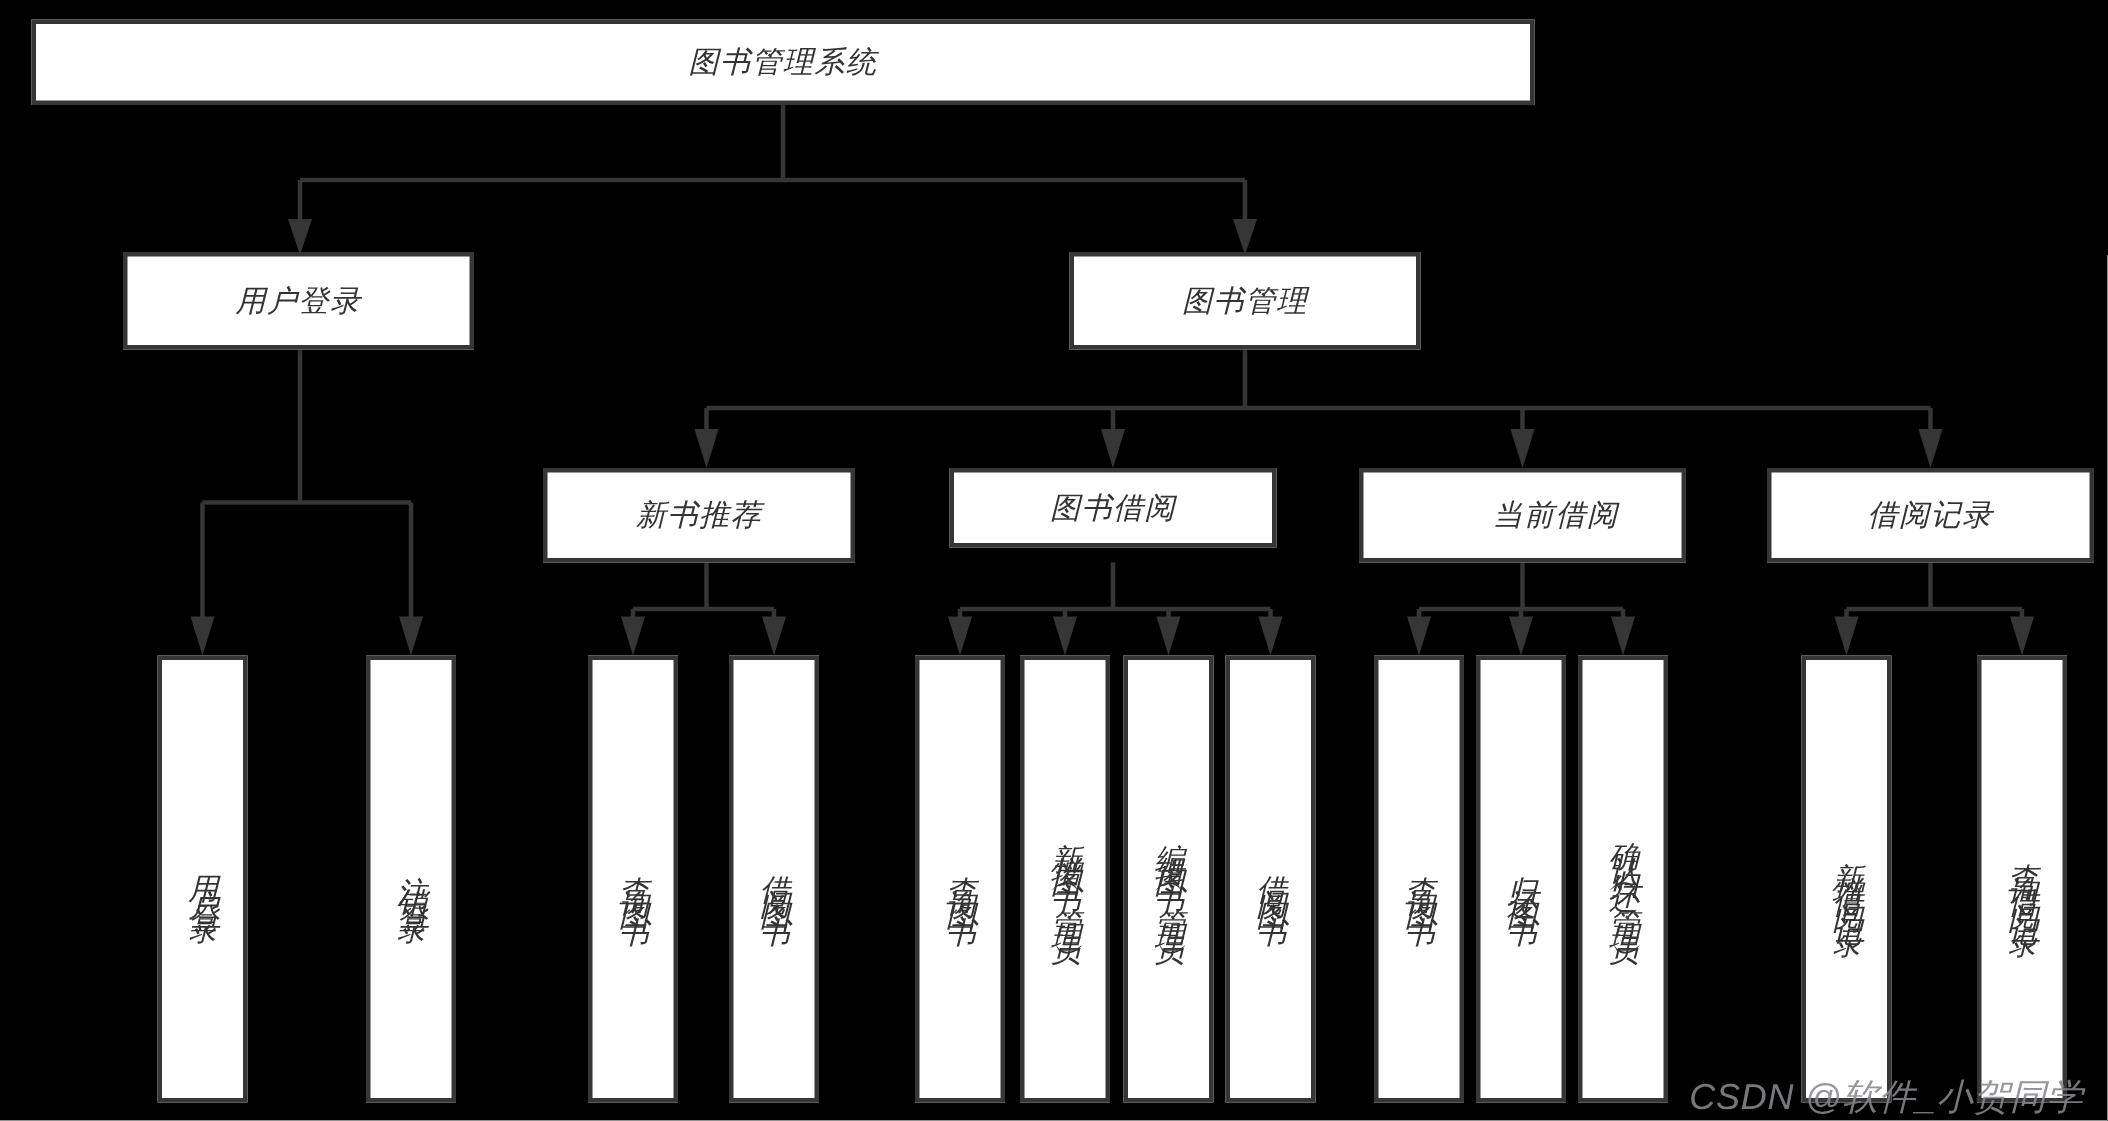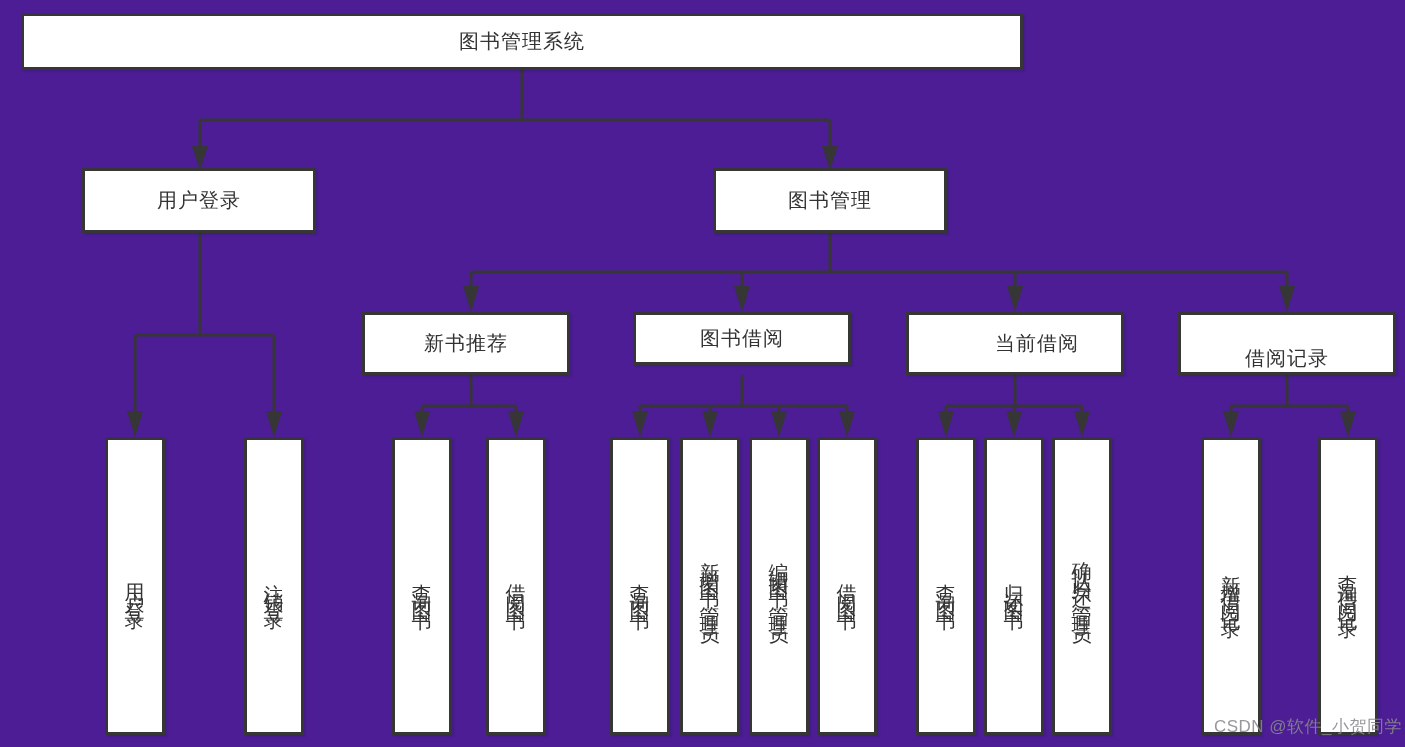--- a/index.html
+++ b/index.html
@@ -1,21 +1,22 @@
 <!DOCTYPE html>
 <html><head>
 <meta charset="utf-8">
 <style>
   html,body{margin:0;padding:0;background:#ffffff;}
   .stage{
     position:relative;
     width:1405px;height:747px;
-    background:#4c1d95;
+    background:#000000;
     font-family:"Liberation Sans", sans-serif;
     overflow:hidden;
+    font-style:italic;
   }
   .connectors{
     position:absolute;left:0;top:0;width:1405px;height:747px;
     z-index:1;
   }
   .box{
     position:absolute;
     box-sizing:border-box;
     background:#ffffff;
     border:3px solid #363636;
@@ -34,23 +35,23 @@
     font-size:20px;
   }
   .vlabel{
     writing-mode:vertical-rl;
     text-orientation:mixed;
     letter-spacing:9px;
     line-height:1;
   }
   .watermark{
     position:absolute;
-    right:3px;top:715px;
+    right:16px;top:715px;
     z-index:3;
-    font-size:17px;
+    font-size:24px;
     color:rgba(136,136,141,0.88);
     letter-spacing:0.5px;
     white-space:nowrap;
   }
 </style>
 </head>
 <body>
 
 <div class="stage">
 
@@ -114,21 +115,21 @@
 
   <div class="box hbox" style="left:362px;top:312px;width:208px;height:63px;">
     <span>新书推荐</span>
   </div>
   <div class="box hbox" style="left:633px;top:312px;width:218px;height:53px;">
     <span>图书借阅</span>
   </div>
   <div class="box hbox" style="left:906px;top:312px;width:218px;height:63px;padding-left:44px;">
     <span>当前借阅</span>
   </div>
-  <div class="box hbox" style="left:1178px;top:312px;width:218px;height:63px;align-items:flex-end;">
+  <div class="box hbox" style="left:1178px;top:312px;width:218px;height:63px;">
     <span>借阅记录</span>
   </div>
 
   <div class="box vbox" style="left:105px;">
     <span class="vlabel">用户登录</span>
   </div>
   <div class="box vbox" style="left:244px;">
     <span class="vlabel">注销登录</span>
   </div>
 

